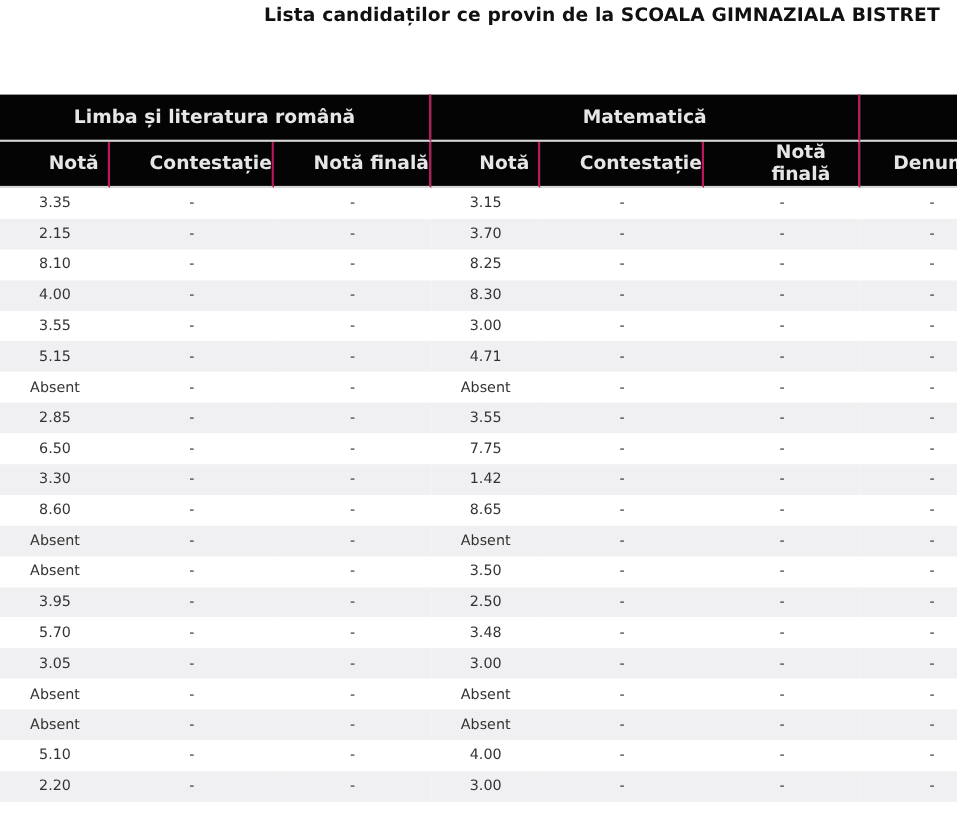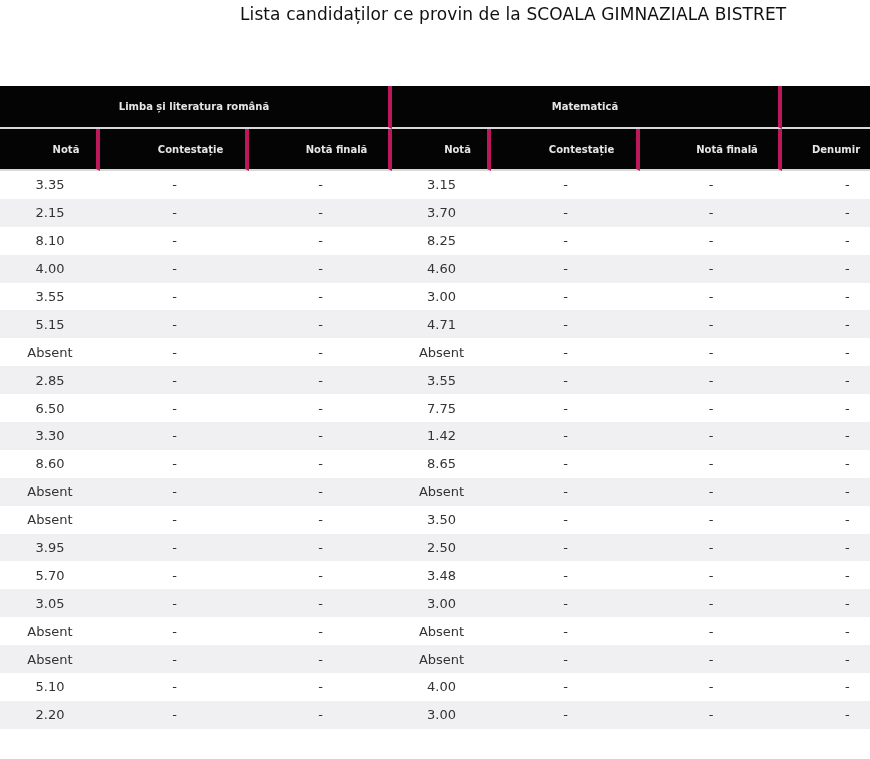--- a/index.html
+++ b/index.html
@@ -1,20 +1,20 @@
 <!DOCTYPE html>
 <html><head>
 <meta charset="utf-8">
 <style>
   html, body { margin: 0; padding: 0; background: #ffffff; }
   body { width: 870px; height: 759px; overflow: hidden; position: relative; font-family: "DejaVu Sans", "Liberation Sans", sans-serif; }
-  .title { position: absolute; left: 240px; top: 4px; white-space: nowrap; font-size: 17px; font-weight: normal; color: #111; letter-spacing: 0.1px; }
+  .title { position: absolute; left: 240px; top: 4px; white-space: nowrap; font-size: 17px; font-weight: bold; color: #111; letter-spacing: 0.1px; }
   .tbl-wrap { position: absolute; left: 0; top: 86px; width: 1100px; }
   table { border-collapse: separate; border-spacing: 0; table-layout: fixed; width: 1100px; }
-  th { background: #040404; color: #e6e6e6; font-size: 10px; font-weight: bold; text-align: center; border-right: 4px solid #be185d; border-bottom: 2px solid #d8d8d8; padding: 0; }
+  th { background: #040404; color: #e6e6e6; font-size: 17px; font-weight: bold; text-align: center; border-right: 2px solid #be185d; border-bottom: 2px solid #d8d8d8; padding: 0; }
   tr.h1 th { height: 41px; }
   tr.h2 th { height: 40px; padding-left: 36px; }
   td { font-size: 13px; color: #333; text-align: center; height: 27.9px; padding: 0; }
   tr.row:nth-child(odd) td { background: #ffffff; }
   tr.row:nth-child(even) td { background: #f0f0f2; }
 </style>
 </head>
 <body>
 
 <div class="title">Lista candidaților ce provin de la SCOALA GIMNAZIALA BISTRET</div>
@@ -71,21 +71,21 @@
           <td>-</td>
           <td>8.25</td>
           <td>-</td>
           <td>-</td>
           <td style="text-align: left; padding-left: 63px;">-</td>
         </tr>
         <tr class="row">
           <td>4.00</td>
           <td>-</td>
           <td>-</td>
-          <td>4.60</td>
+          <td>8.30</td>
           <td>-</td>
           <td>-</td>
           <td style="text-align: left; padding-left: 63px;">-</td>
         </tr>
         <tr class="row">
           <td>3.55</td>
           <td>-</td>
           <td>-</td>
           <td>3.00</td>
           <td>-</td>

